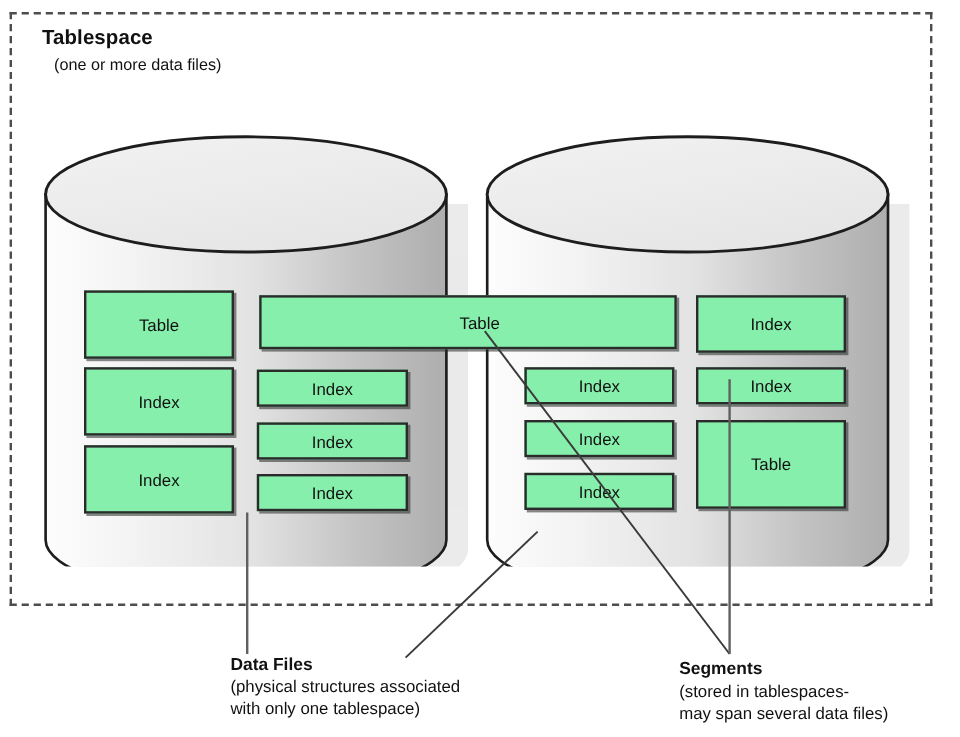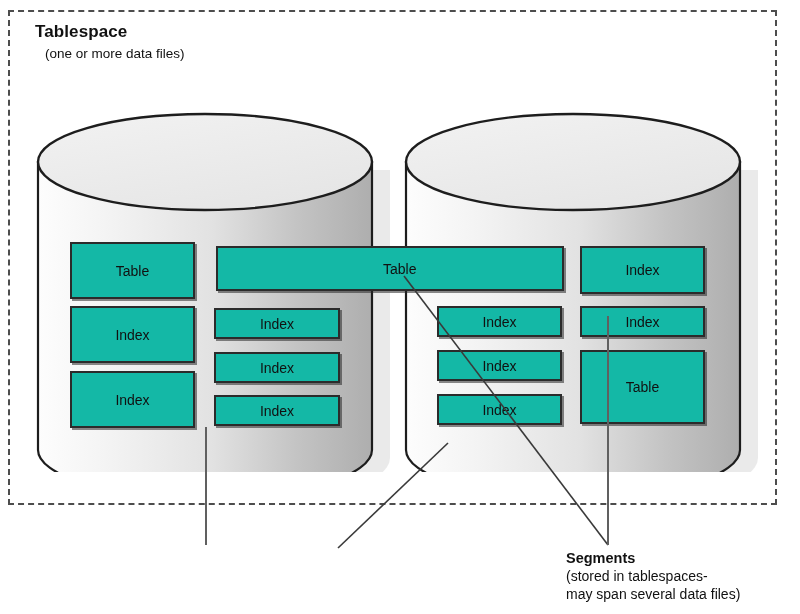--- a/index.html
+++ b/index.html
@@ -56,21 +56,21 @@
 
   
   .cyl {
     position: absolute;
   }
   .cyl svg { display: block; }
 
   
   .seg-box {
     position: absolute;
-    background: #14b8a6;
+    background: #86efac;
     border: 2px solid #2b2b2b;
     box-sizing: border-box;
     box-shadow: 2px 2px 0 rgba(40,40,40,0.55);
     display: flex;
     align-items: center;
     justify-content: center;
   }
   .seg-box span {
     font-size: 14px;
     color: #111111;
@@ -218,20 +218,25 @@
 
     <line x1="206" y1="427" x2="206" y2="545" stroke="#606060" stroke-width="2"></line>
 
     <line x1="448" y1="443" x2="338" y2="548" stroke="#3a3a3a" stroke-width="1.6"></line>
 
     <line x1="404" y1="276" x2="608" y2="545" stroke="#3a3a3a" stroke-width="1.6"></line>
 
     <line x1="608" y1="316" x2="608" y2="545" stroke="#606060" stroke-width="2"></line>
   </svg>
 
+  <div class="cap" style="left:192px; top:546px;">
+    <span class="cap-title">Data Files</span>
+    <span class="cap-line">(physical structures associated</span>
+    <span class="cap-line">with only one tablespace)</span>
+  </div>
 
   <div class="cap" style="left:566px; top:550px;">
     <span class="cap-title">Segments</span>
     <span class="cap-line">(stored in tablespaces-</span>
     <span class="cap-line">may span several data files)</span>
   </div>
 
 </div>
 
 </body></html>

